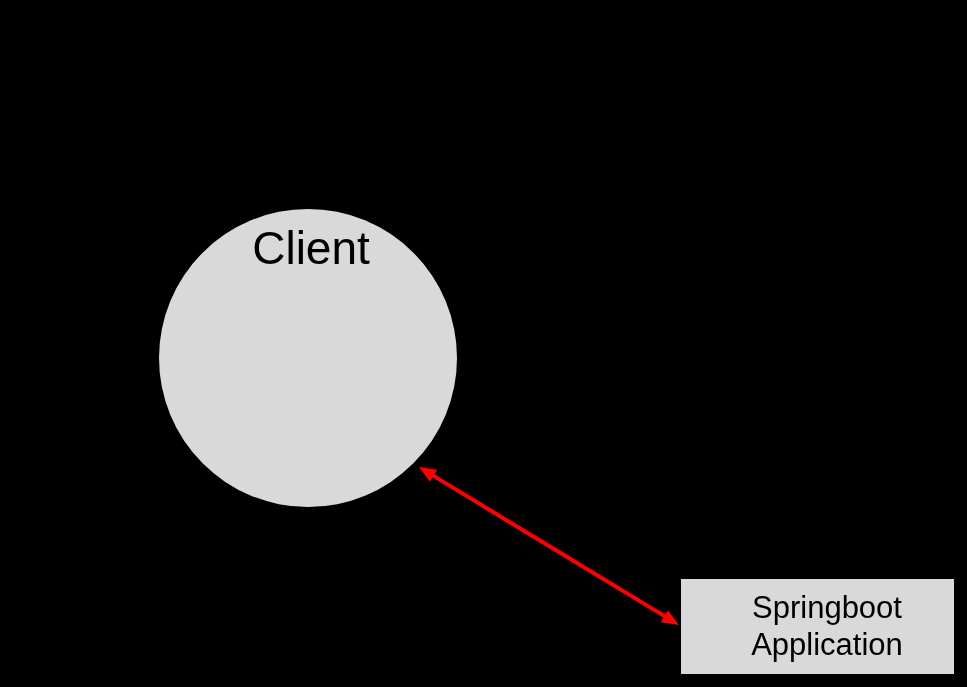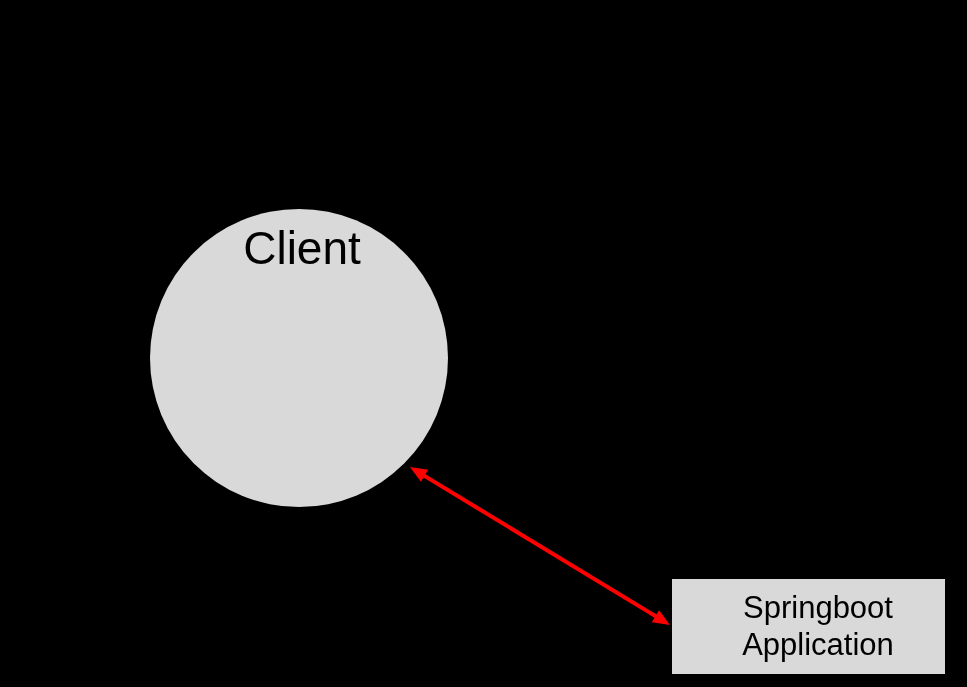--- a/index.html
+++ b/index.html
@@ -6,20 +6,21 @@
     margin: 0;
     padding: 0;
     background: #000;
   }
   .canvas {
     position: relative;
     width: 945px;
     height: 687px;
     overflow: hidden;
     background: #000;
+    padding-left: 9px;
   }
   svg {
     display: block;
   }
   .node-label {
     font-family: "Liberation Sans", "DejaVu Sans", sans-serif;
     text-anchor: middle;
   }
   .client-label {
     font-size: 46px;

